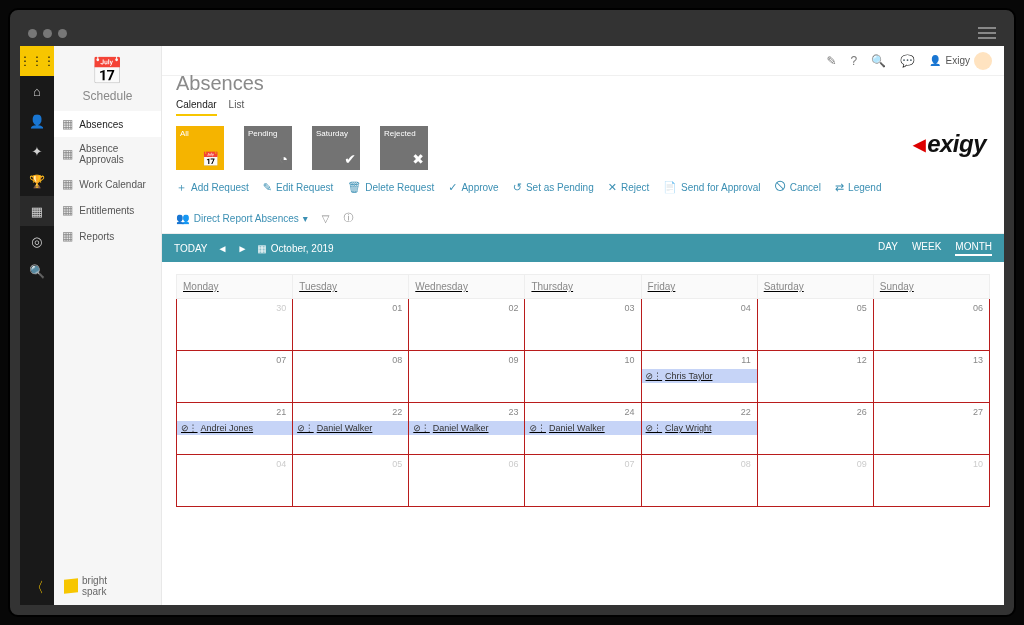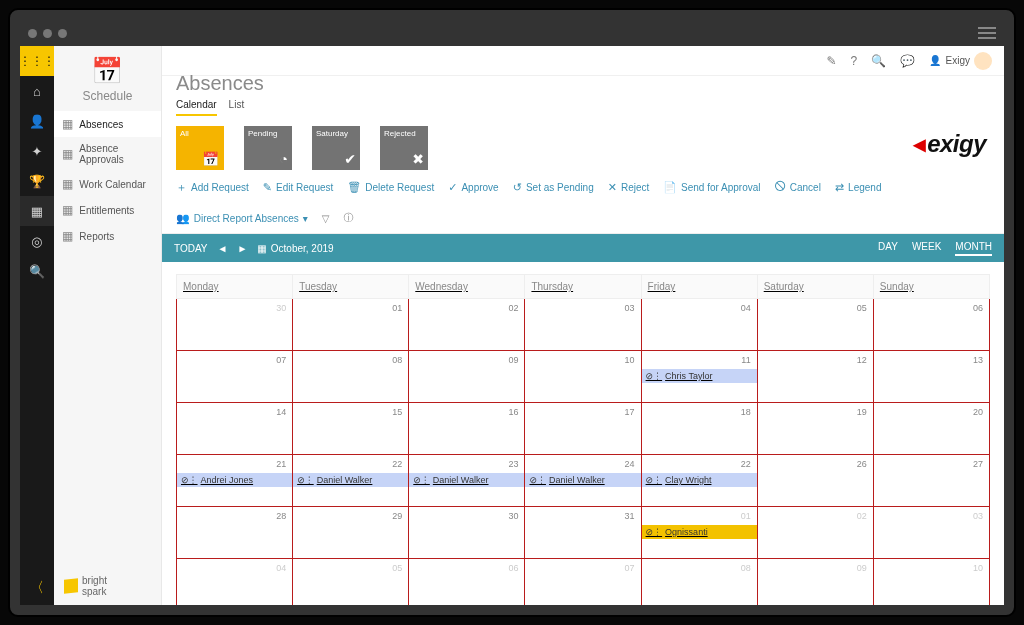--- a/index.html
+++ b/index.html
@@ -295,43 +295,20 @@
                 </td>
                 <td>
                   <span class="dn">12</span>
                 </td>
                 <td>
                   <span class="dn">13</span>
                 </td>
               </tr>
               <tr>
                 <td>
-                  <span class="dn">14</span>
-                </td>
-                <td>
-                  <span class="dn">15</span>
-                </td>
-                <td>
-                  <span class="dn">16</span>
-                </td>
-                <td>
-                  <span class="dn">17</span>
-                </td>
-                <td>
-                  <span class="dn">18</span>
-                </td>
-                <td>
-                  <span class="dn">19</span>
-                </td>
-                <td>
-                  <span class="dn">20</span>
-                </td>
-              </tr>
-              <tr>
-                <td>
                   <span class="dn">21</span>
                   <div class="event ev-blue">
                     <span>⊘⋮</span>
                     <span>Andrei Jones</span>
                   </div>
                 </td>
                 <td>
                   <span class="dn">22</span>
                   <div class="event ev-blue">
                     <span>⊘⋮</span>
@@ -357,47 +334,20 @@
                   <div class="event ev-blue">
                     <span>⊘⋮</span>
                     <span>Clay Wright</span>
                   </div>
                 </td>
                 <td>
                   <span class="dn">26</span>
                 </td>
                 <td>
                   <span class="dn">27</span>
-                </td>
-              </tr>
-              <tr>
-                <td>
-                  <span class="dn">28</span>
-                </td>
-                <td>
-                  <span class="dn">29</span>
-                </td>
-                <td>
-                  <span class="dn">30</span>
-                </td>
-                <td>
-                  <span class="dn">31</span>
-                </td>
-                <td>
-                  <span class="dn dim">01</span>
-                  <div class="event ev-yellow">
-                    <span>⊘⋮</span>
-                    <span>Ognissanti</span>
-                  </div>
-                </td>
-                <td>
-                  <span class="dn dim">02</span>
-                </td>
-                <td>
-                  <span class="dn dim">03</span>
                 </td>
               </tr>
               <tr>
                 <td>
                   <span class="dn dim">04</span>
                 </td>
                 <td>
                   <span class="dn dim">05</span>
                 </td>
                 <td>

